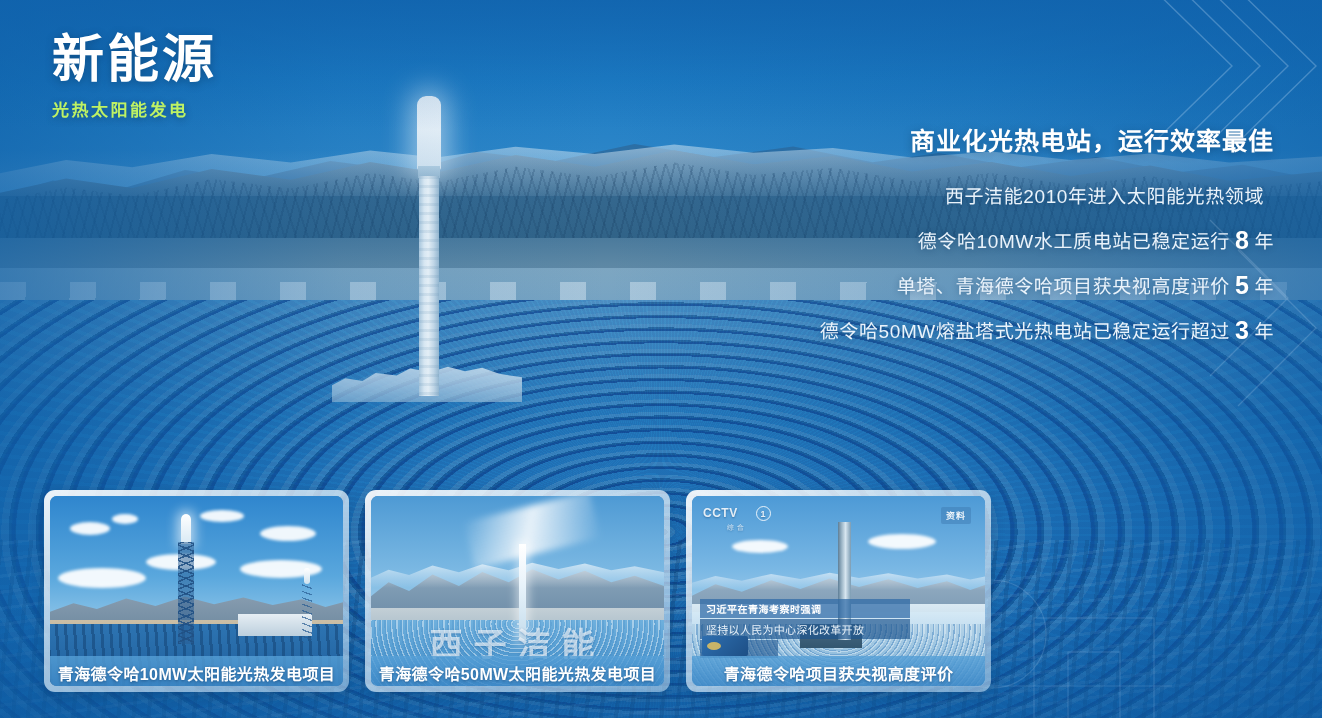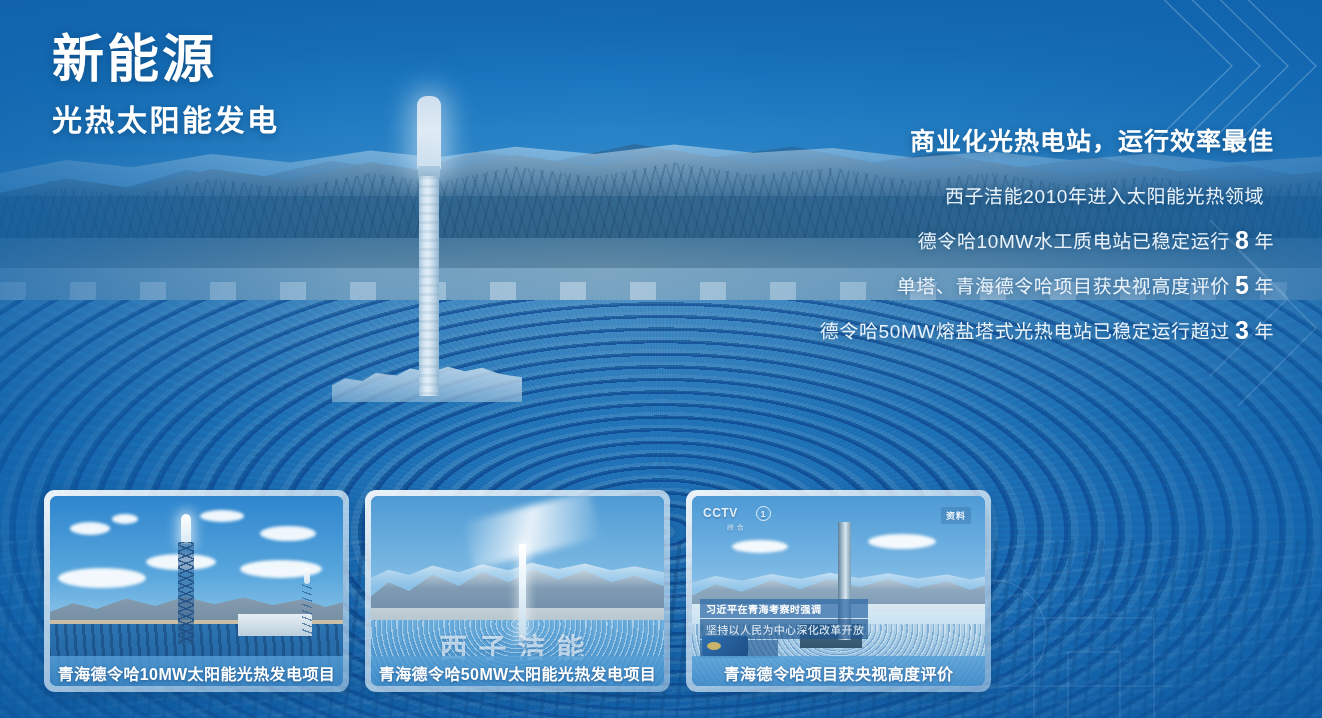--- a/index.html
+++ b/index.html
@@ -169,21 +169,21 @@
   .deco-br { right:150px; bottom:-30px; }
 
   
   .title-block { position:absolute; left:52px; top:30px; }
   .title-main {
     font-size:52px; font-weight:700; color:#ffffff; letter-spacing:3px;
     line-height:1.12; text-shadow:0 2px 8px rgba(6,46,84,.45);
   }
   .title-sub {
     margin-top:8px;
-    font-size:30px; font-weight:600; color:#ffffff; letter-spacing:2.5px;
+    font-size:17px; font-weight:600; color:#bef264; letter-spacing:2.5px;
     text-shadow:0 2px 7px rgba(6,46,84,.45);
   }
 
   
   .right-block {
     position:absolute; right:48px; top:112px;
     text-align:right; width:560px;
   }
   .headline {
     font-size:39px; font-weight:700; color:#ffffff; letter-spacing:1.5px;
@@ -288,21 +288,21 @@
     content:""; position:absolute; left:50%; top:-230%;
     width:118%; height:470%; transform:translateX(-50%); border-radius:50%;
     background:repeating-radial-gradient(ellipse 50% 50% at 50% 50%,
       rgba(255,255,255,.40) 0 0.5%, rgba(60,130,190,.22) 0.5% 1.1%, rgba(60,130,190,0) 1.1% 2.1%);
   }
   .c2-tower { position:absolute; left:148px; top:48px; width:7px; height:96px;
     background:linear-gradient(180deg, #ffffff 0%, #eaf4fb 40%, #c4dcec 100%);
     box-shadow:0 0 10px 3px rgba(255,255,255,.5); }
   .c2-wm {
     position:absolute; left:0; bottom:20px; width:100%;
-    text-align:center; font-size:28px; font-weight:700; letter-spacing:11px;
+    text-align:center; font-size:33px; font-weight:700; letter-spacing:11px;
     color:rgba(255,255,255,.62); text-shadow:0 1px 3px rgba(30,90,150,.45);
   }
 
   
   .c3-sky { position:absolute; inset:0; background:linear-gradient(180deg,#4d9ad6 0%, #79b7e4 38%, #a4d0ec 62%, #c9e2f2 100%); }
   .c3-mtn {
     position:absolute; left:0; top:68px; width:100%; height:48px;
     background:linear-gradient(180deg,#9cb3c6 0%, #7e9cb6 100%);
     clip-path:polygon(0% 66%, 8% 42%, 17% 58%, 27% 34%, 37% 52%, 47% 30%,
       57% 48%, 67% 32%, 77% 50%, 87% 36%, 95% 54%, 100% 44%, 100% 100%, 0% 100%);
@@ -342,21 +342,21 @@
     display:flex; align-items:center; justify-content:center;
     font-size:9px; font-weight:700;
   }
   .cctv-sub { font-size:7px; letter-spacing:3px; margin-top:1px; opacity:.85; }
   .badge-ziliao {
     position:absolute; right:14px; top:11px;
     font-size:9px; font-weight:700; color:rgba(255,255,255,.9);
     background:rgba(60,120,175,.45); padding:2px 5px; border-radius:2px;
     letter-spacing:1px;
   }
-  .chyron { position:absolute; left:8px; bottom:28px; width:168px; }
+  .chyron { position:absolute; left:8px; bottom:28px; width:210px; }
   .chyron-l1 {
     background:rgba(46,106,166,.72); color:#fff; font-size:10px; font-weight:700;
     padding:2px 6px; letter-spacing:.5px; white-space:nowrap;
   }
   .chyron-l2 {
     background:rgba(28,84,142,.68); color:#e8f2fa; font-size:11px;
     padding:2px 6px; letter-spacing:.3px; white-space:nowrap; margin-top:1px;
   }
   .chyron-l3 {
     background:rgba(28,84,142,.6); color:#e8f2fa; font-size:9.5px;

